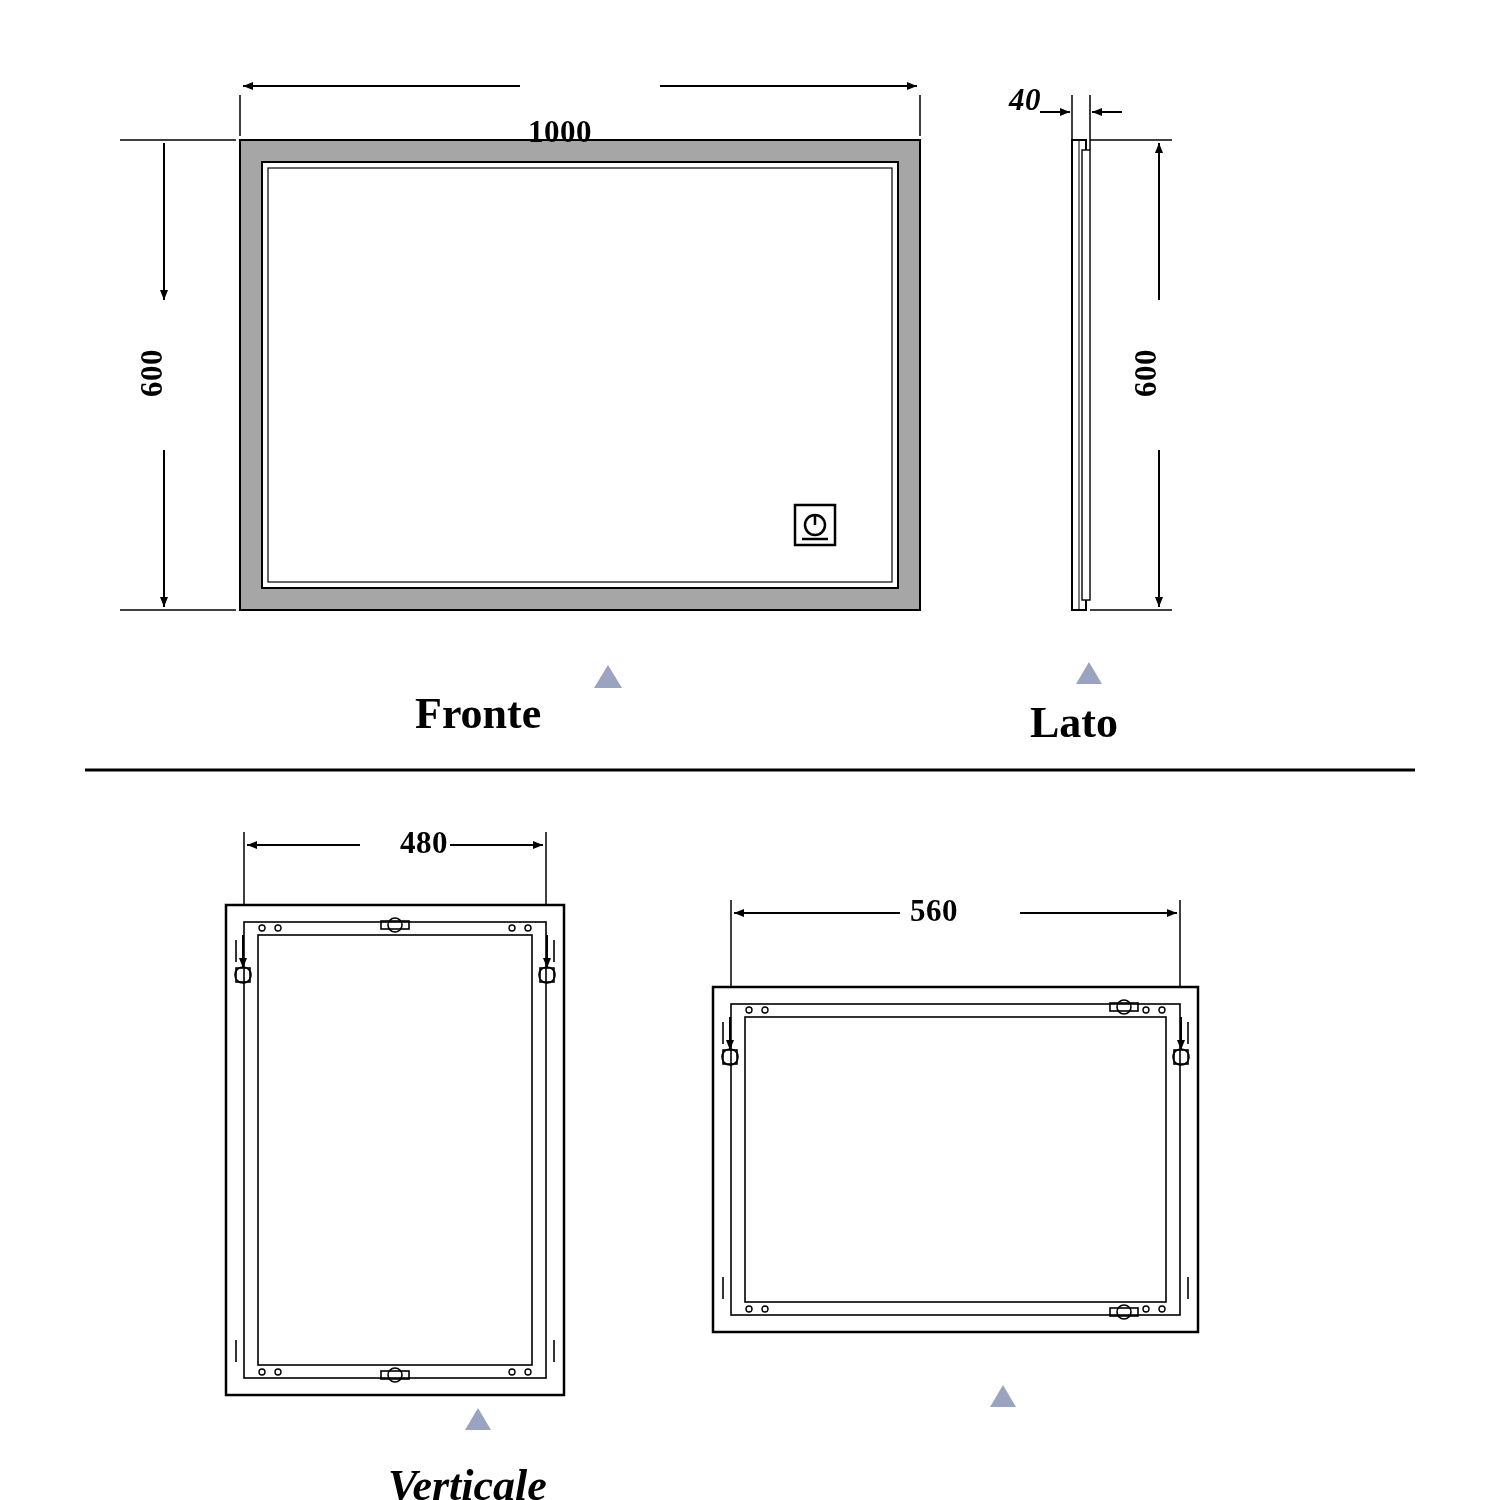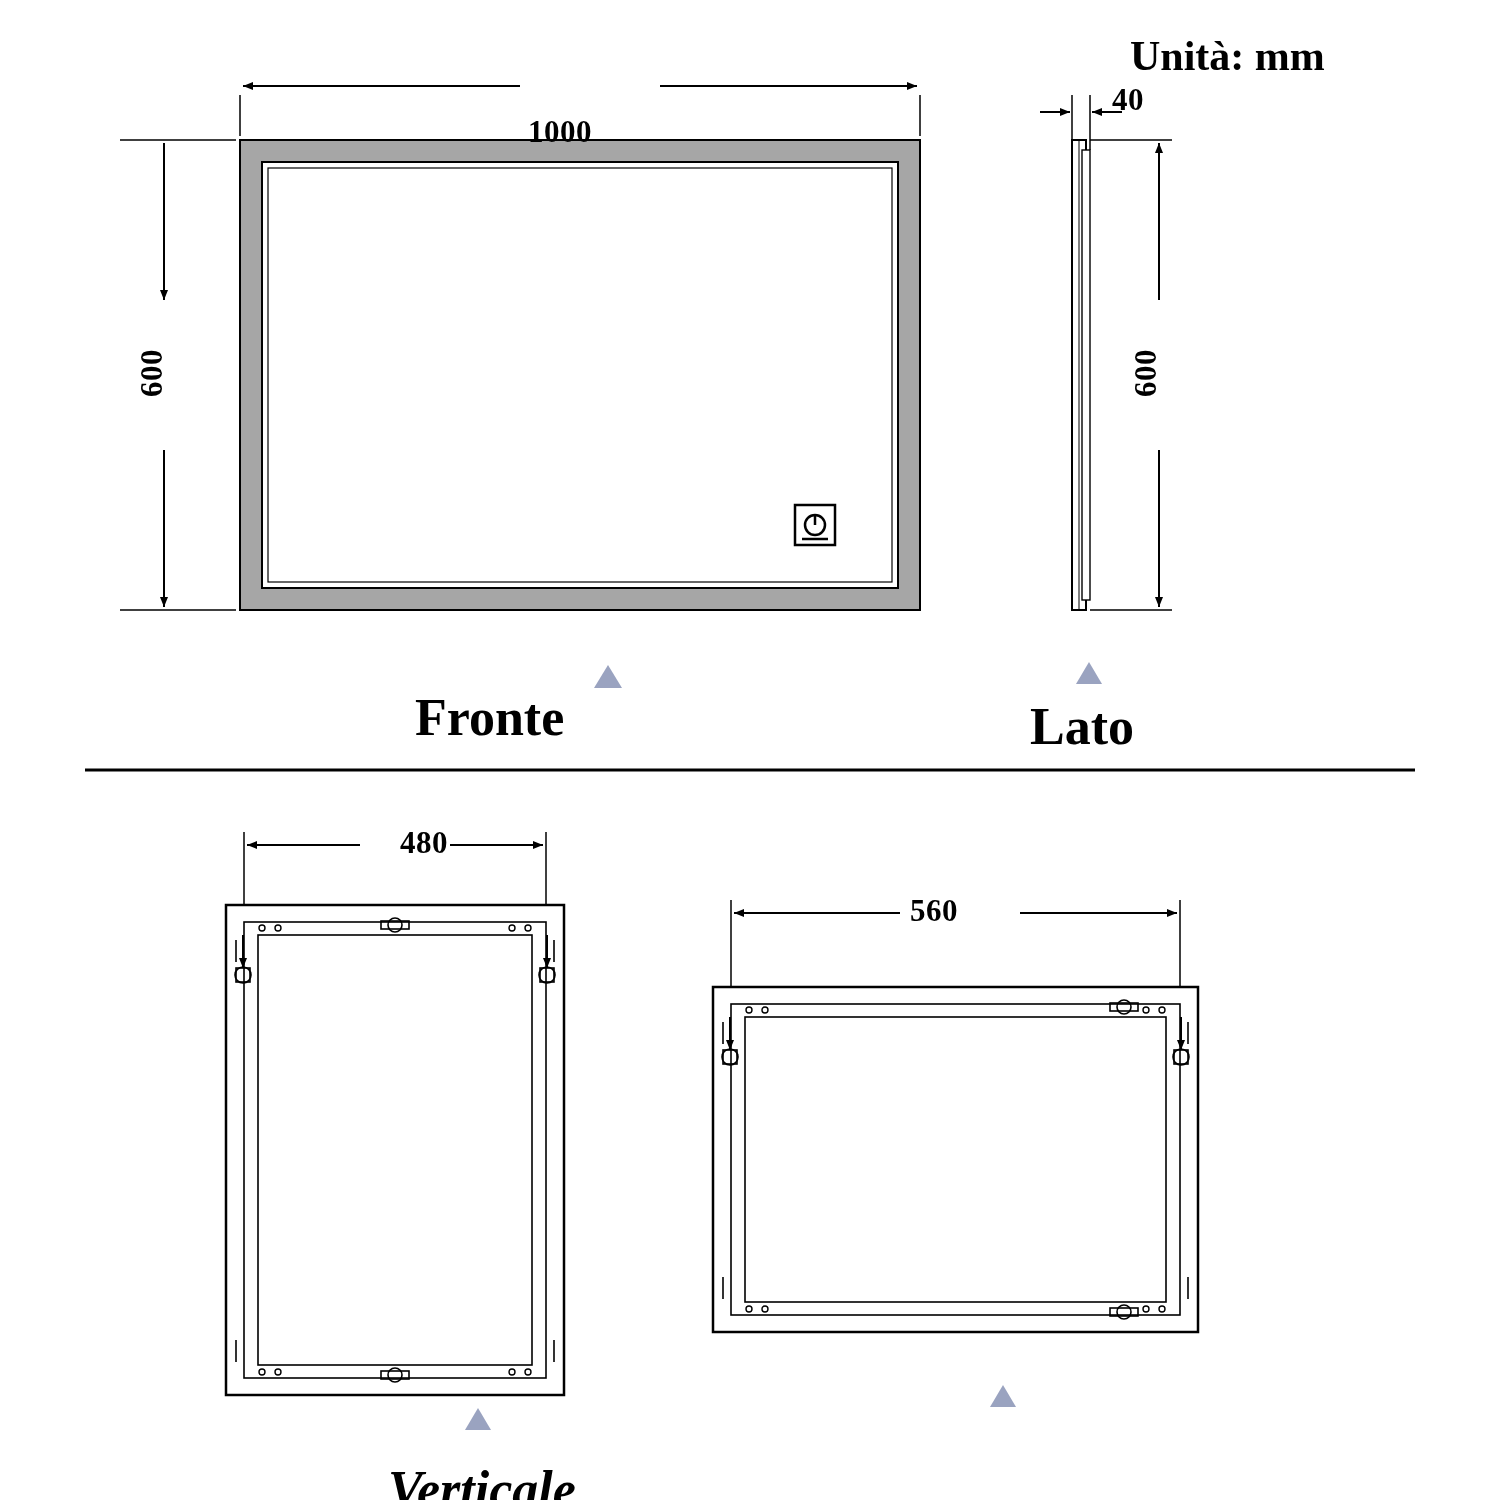--- a/index.html
+++ b/index.html
@@ -30,21 +30,21 @@
     position: absolute;
     font-family: "Liberation Serif", serif;
     font-weight: bold;
     white-space: nowrap;
   }
   .dim-label {
     font-size: 31px;
     letter-spacing: 0.5px;
   }
   .view-title {
-    font-size: 52px;
+    font-size: 44px;
   }
   .unit-label {
     font-size: 42px;
   }
   .vert-label {
     transform-origin: center center;
   }
 </style>
 </head>
 <body>
@@ -210,27 +210,26 @@
       <line x1="1180" y1="900" x2="1180" y2="987" stroke="#000" stroke-width="1.5"></line>
       <line x1="734" y1="913" x2="900" y2="913" stroke="#000" stroke-width="2" marker-start="url(#arrStart)"></line>
       <line x1="1020" y1="913" x2="1177" y2="913" stroke="#000" stroke-width="2" marker-end="url(#arrEnd)"></line>
     </g>
 
     <g>
       <polygon points="1003,1385 1016,1407 990,1407" fill="#9aa3c0"></polygon>
     </g>
   </svg>
 
-  <div class="lbl unit-label" style="left:1130px; top:32px;">Unità: mm</div>
 
   <div class="lbl dim-label" style="left:528px; top:66px;margin-top:48px;">1000</div>
 
   <div class="lbl dim-label vert-label" style="left:128px; top:355px; transform:rotate(-90deg);">600</div>
 
-  <div class="lbl dim-label" style="left:1112px; top:82px;">40</div>
+  <div class="lbl dim-label" style="left:1009px; top:82px;font-style:italic;">40</div>
 
   <div class="lbl dim-label vert-label" style="left:1122px; top:355px; transform:rotate(-90deg);">600</div>
 
   <div class="lbl view-title" style="left:415px; top:688px;">Fronte</div>
 
   <div class="lbl view-title" style="left:1030px; top:697px;">Lato</div>
 
   <div class="lbl dim-label" style="left:375px; top:825px;margin-left:25px;">480</div>
 
   <div class="lbl dim-label" style="left:910px; top:893px;">560</div>

